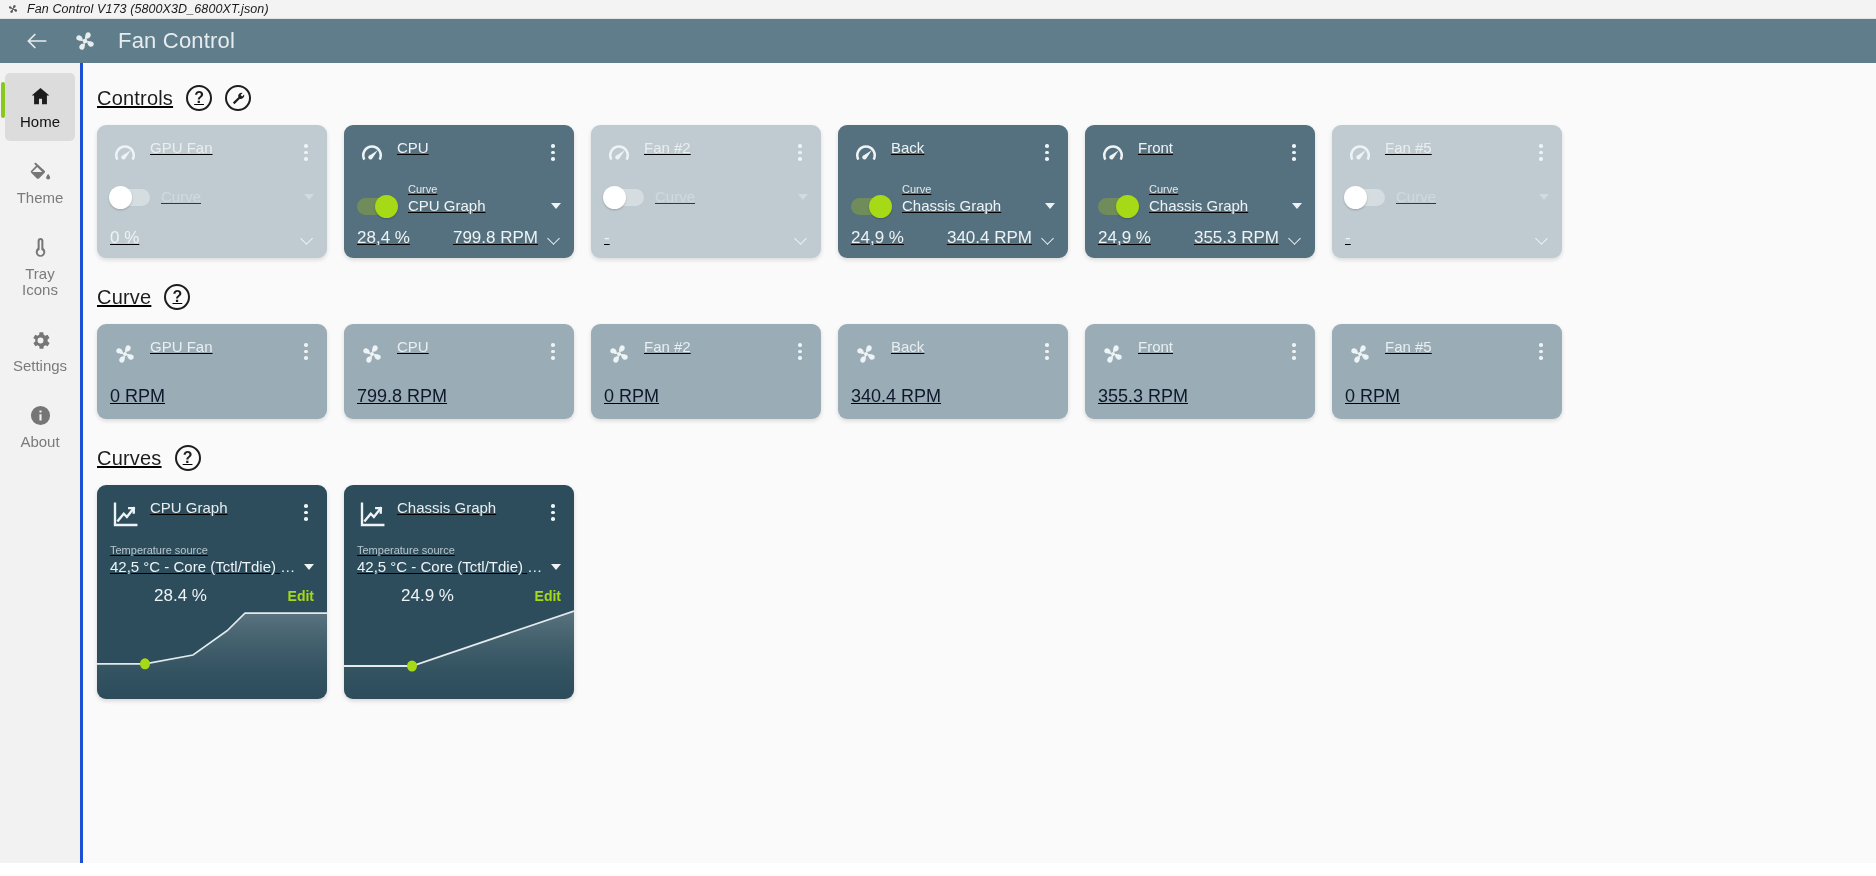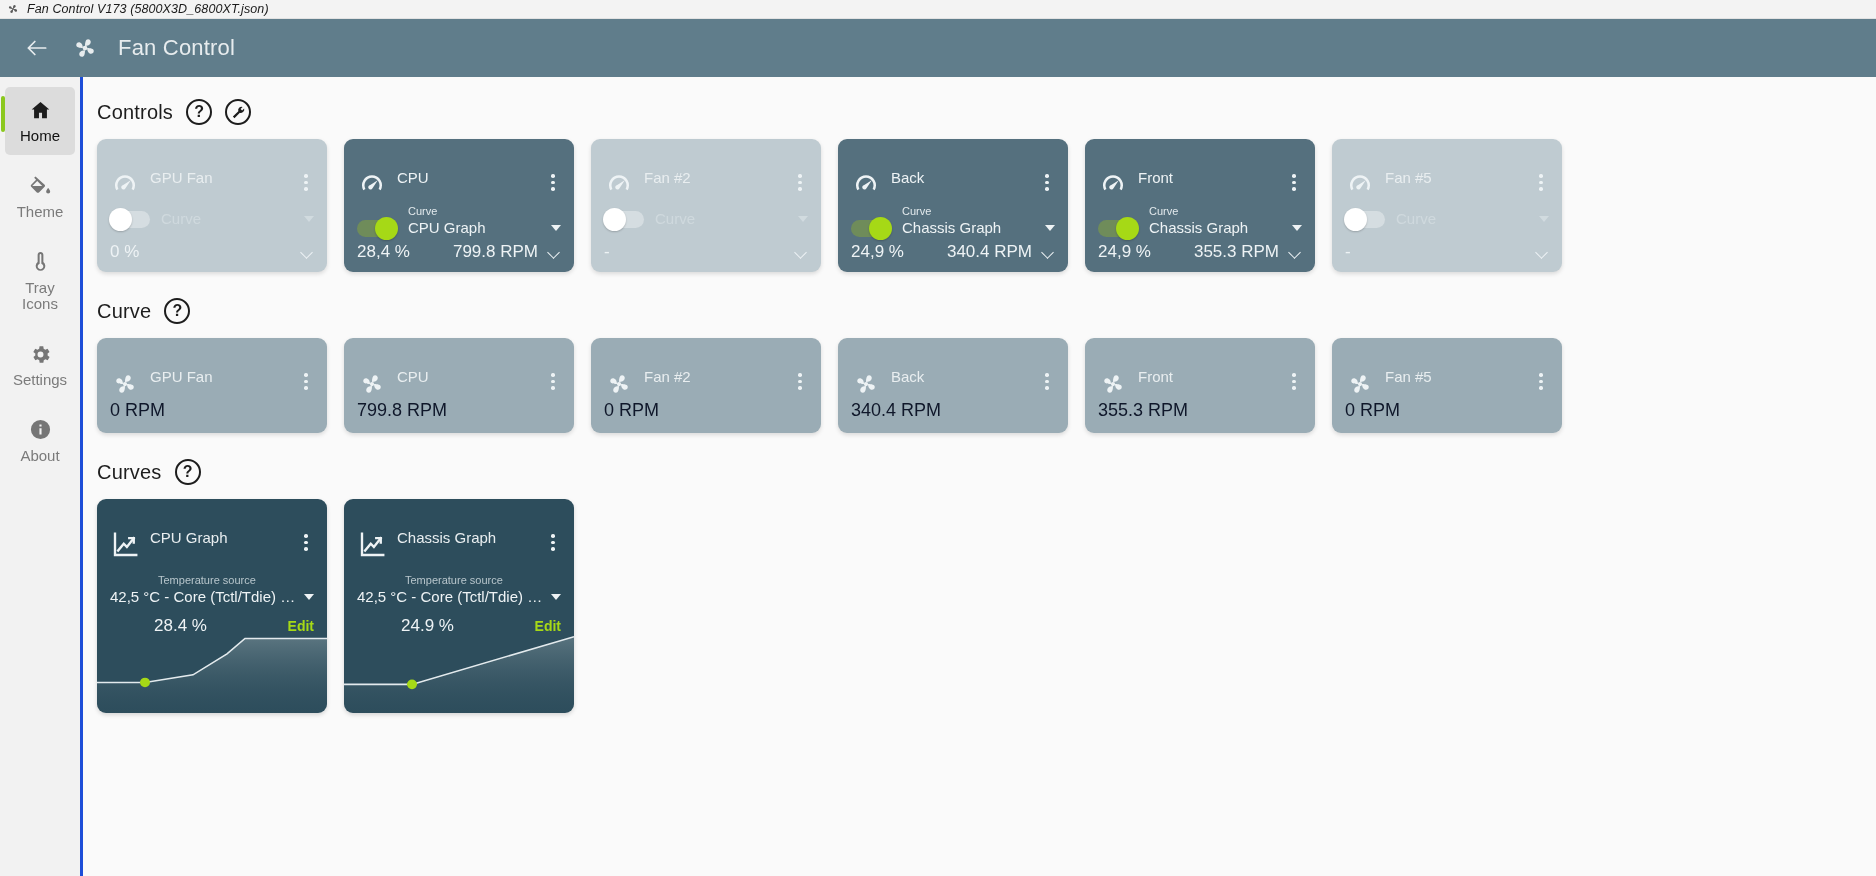--- a/index.html
+++ b/index.html
@@ -24,21 +24,21 @@
   .titlebar .tb-text {
     font-size: 12.5px;
     color: #1b1b1b;
     letter-spacing: .1px;
     white-space: nowrap;
     font-style: italic;
   }
 
   
   .appbar {
-    height: 58px;
+    height: 44px;
     background: #607d8b;
     display: flex;
     align-items: center;
     padding-left: 22px;
     gap: 18px;
   }
   .appbar .back { width: 30px; height: 30px; display: flex; align-items: center; justify-content: center; cursor: pointer; }
   .appbar .logo { width: 30px; height: 30px; display: block; }
   .appbar .apptitle {
     font-size: 22px;
@@ -81,21 +81,21 @@
   .nav-item.active::before {
     content: "";
     position: absolute;
     left: -4px; top: 9px;
     width: 4px; height: 36px;
     background: #8bc81e;
     border-radius: 2px;
   }
 
   
-  .content { flex: 1; padding: 22px 0 16px 14px; overflow: hidden; }
+  .content { flex: 1; padding: 22px 0 16px 14px; overflow: hidden; text-decoration: underline; }
 
   .section-head {
     display: flex;
     align-items: center;
     gap: 13px;
     margin-bottom: 14px;
   }
   .section-head .sec-title {
     font-size: 20px;
     color: #1d1d1d;
@@ -121,21 +121,21 @@
     padding: 14px 13px 10px 13px;
     background: #bfcbd1;
     box-shadow: 0 2px 4px rgba(0,0,0,.13);
     display: flex;
     flex-direction: column;
     justify-content: space-between;
     flex: 0 0 230px;
   }
   .ctrl-card.on { background: #55707e; }
 
-  .cc-top { display: flex; align-items: flex-start; gap: 10px; margin-top: 16px; }
+  .cc-top { display: flex; align-items: flex-start; gap: 10px; }
   .gauge-ico { width: 30px; height: 30px; flex: 0 0 30px; margin-top: 1px; }
   .name-field { flex: 1; min-width: 0; }
   .name-field .nm {
     font-size: 15px;
     color: #e9eef0;
     padding-bottom: 4px;
     white-space: nowrap; overflow: hidden; text-overflow: ellipsis;
   }
   .ctrl-card.on .name-field .nm { color: #eef3f5; }
   .underline { height: 1px; background: rgba(255,255,255,.72); }
@@ -216,21 +216,21 @@
     border-radius: 9px;
     background: #2d4d5c;
     box-shadow: 0 2px 4px rgba(0,0,0,.15);
     padding: 14px 13px 0 13px;
     display: flex; flex-direction: column;
     flex: 0 0 230px;
     overflow: hidden;
   }
   .curve-ico { width: 30px; height: 30px; flex: 0 0 30px; margin-top: 1px; }
   .cv-src { margin-top: 10px; }
-  .cv-src .lbl { font-size: 11px; color: #b8c6cc; margin-left: 48px; }
+  .cv-src .lbl { font-size: 11px; color: #b8c6cc; }
   .graph-wrap {
     position: relative;
     margin: 0 -13px 0 -13px;
     flex: 1;
   }
   .graph-head {
     position: absolute; top: 8px; left: 13px; right: 13px;
     display: flex; align-items: center; justify-content: space-between;
     z-index: 3;
     margin-left: 44px;

